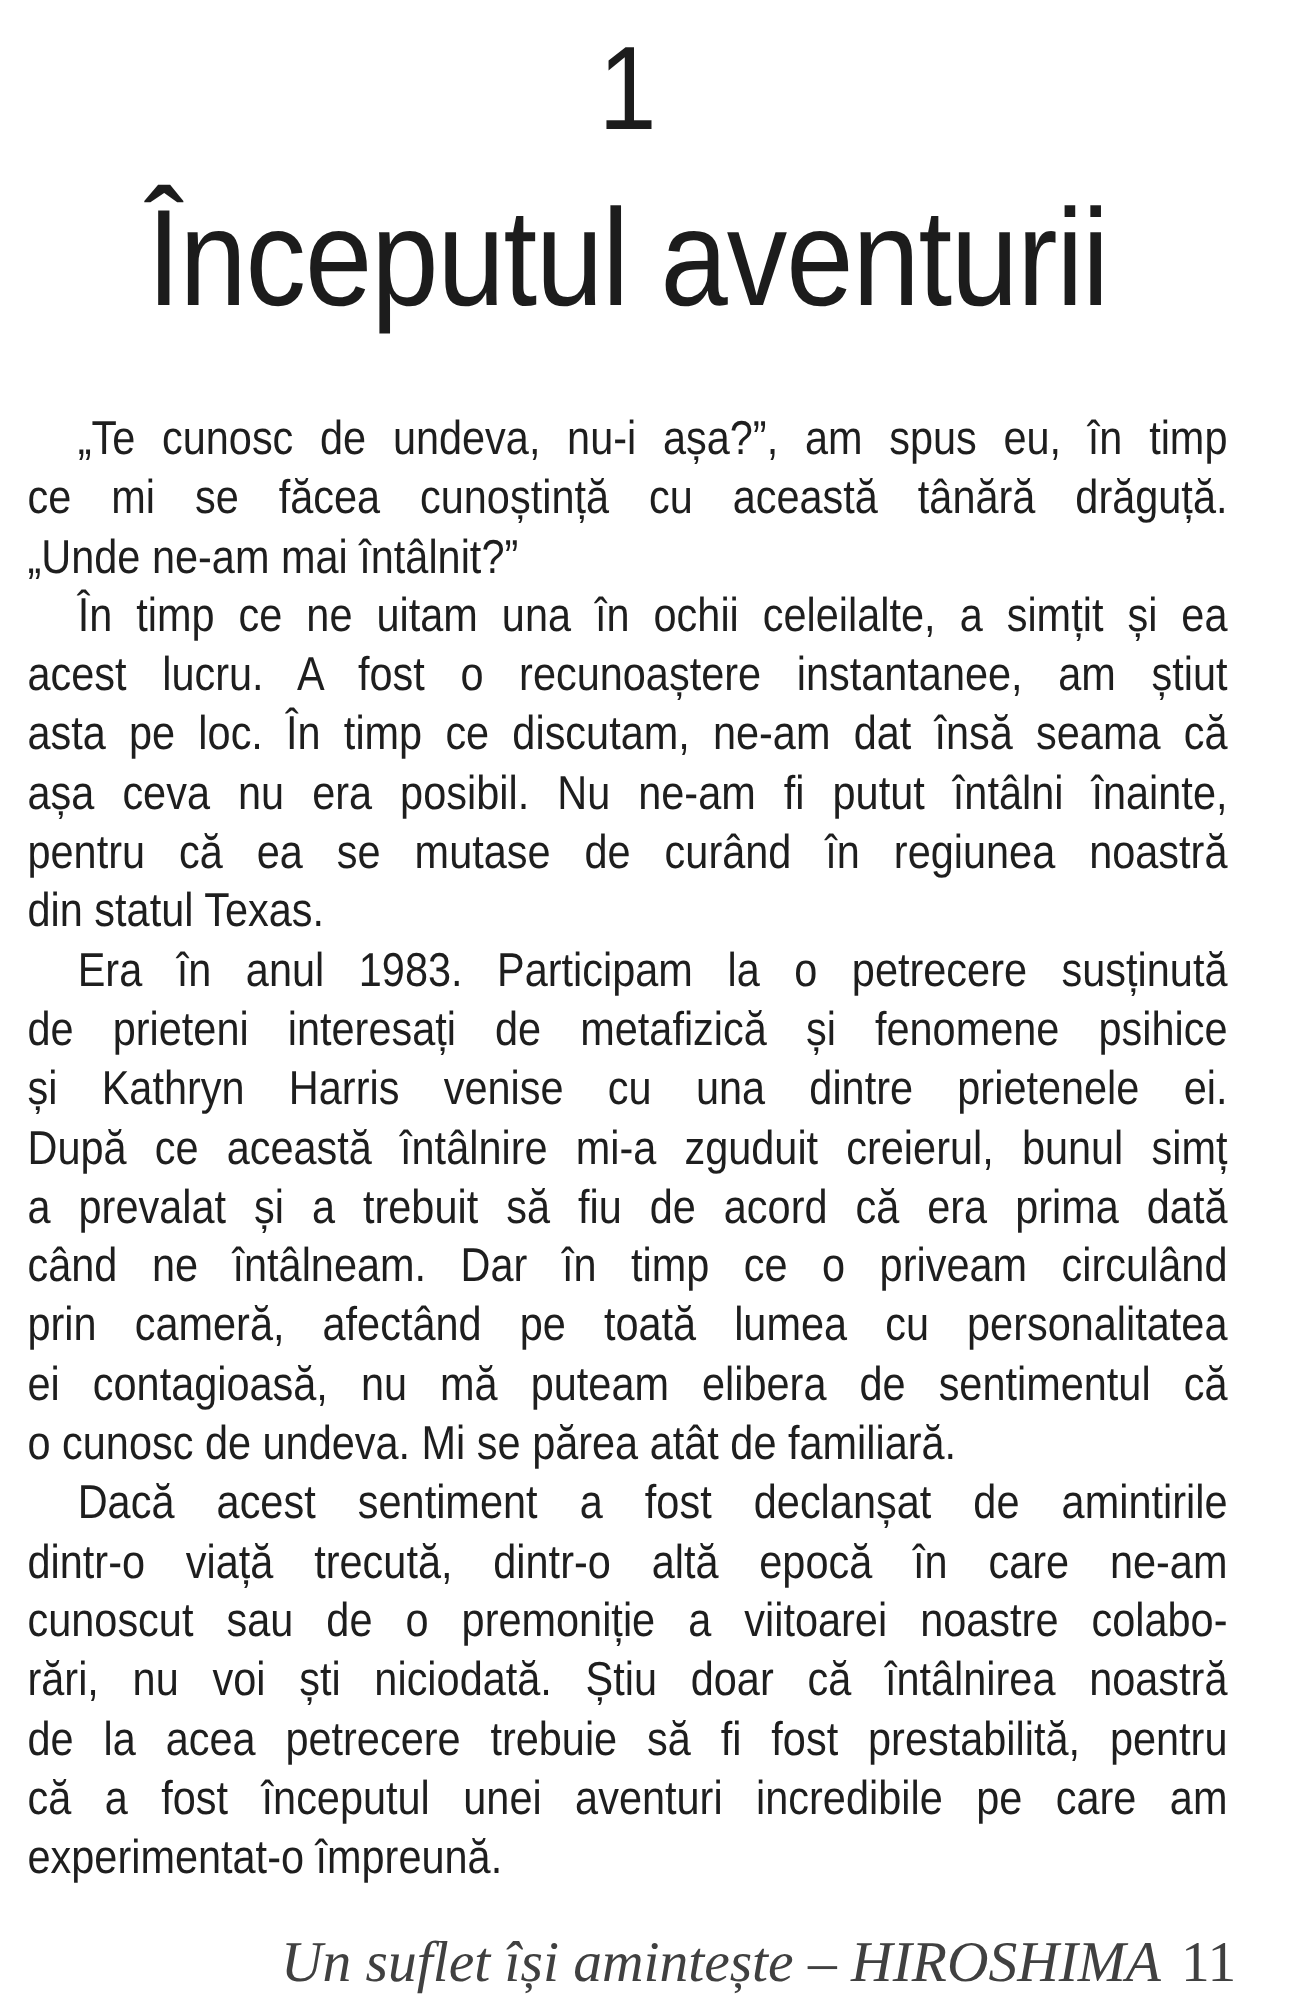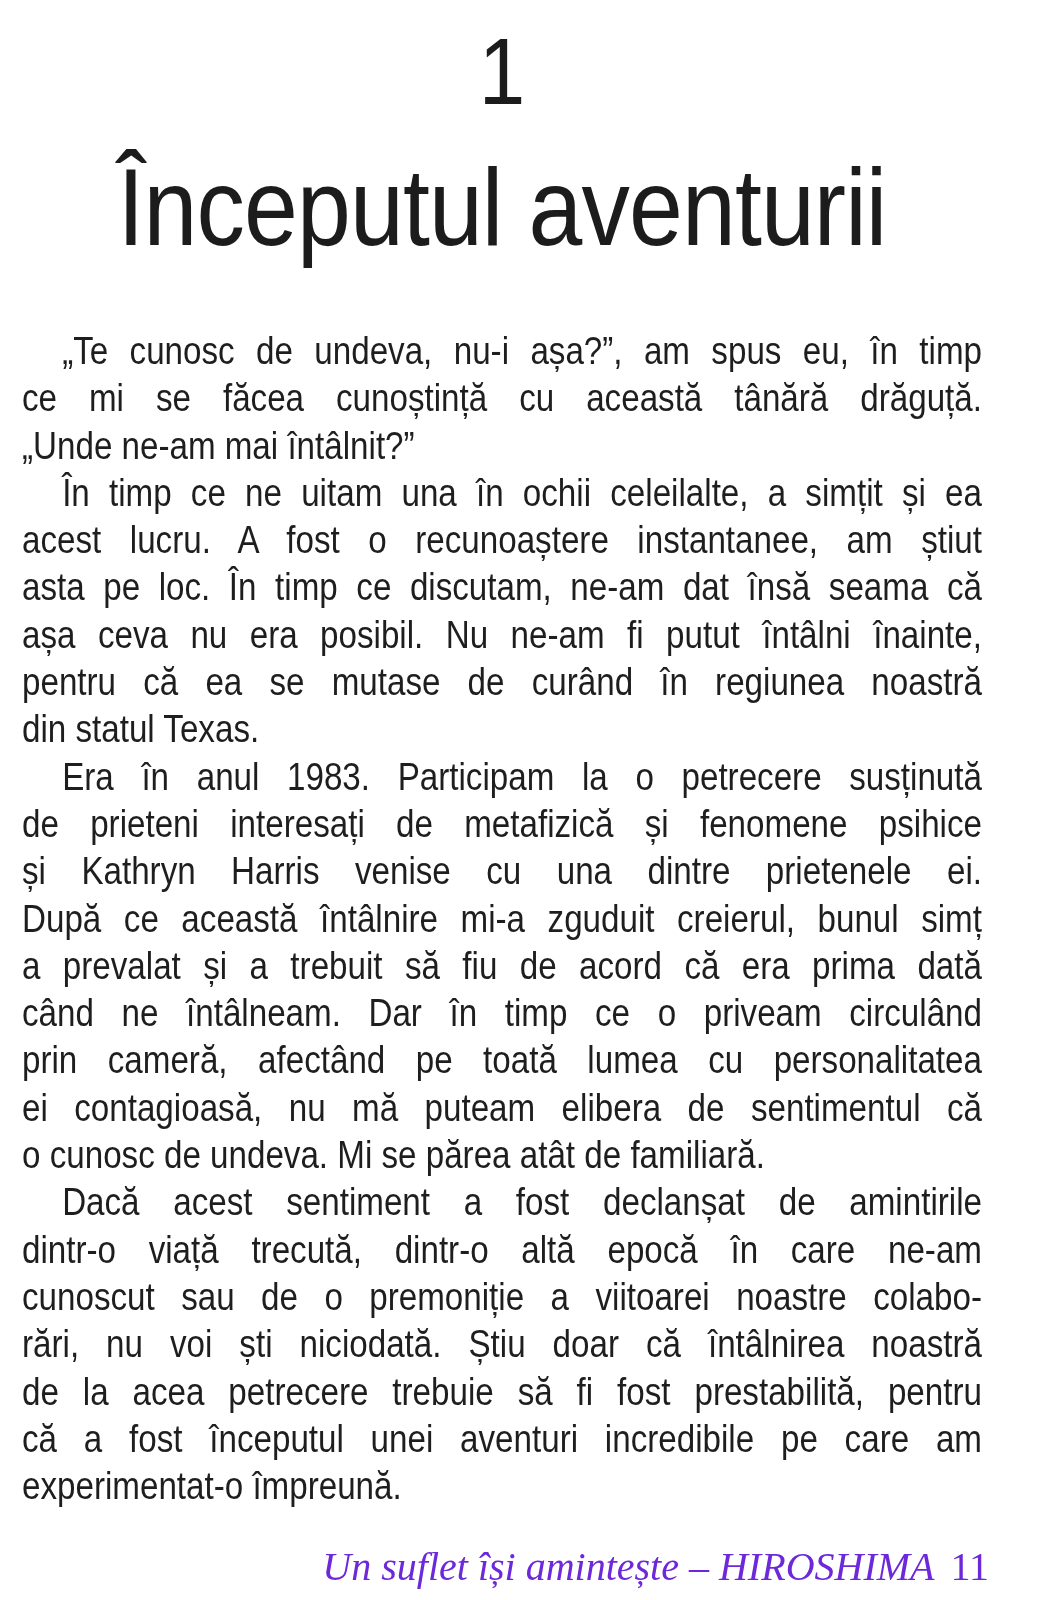--- a/index.html
+++ b/index.html
@@ -67,23 +67,23 @@
   }
   .body-text .line.last {
     text-align: left;
     text-align-last: left;
   }
   .footer {
     position: absolute;
     top: 1547px;
     right: 50px;
     font-family: "Liberation Serif", "DejaVu Serif", serif;
-    font-size: 40px;
+    font-size: 46px;
     line-height: 1;
-    color: #6d28d9;
+    color: #404040;
     white-space: nowrap;
   }
   .footer .running-title {
     font-style: italic;
   }
   .footer .page-number {
     font-style: normal;
     margin-left: 16px;
   }
 </style>

